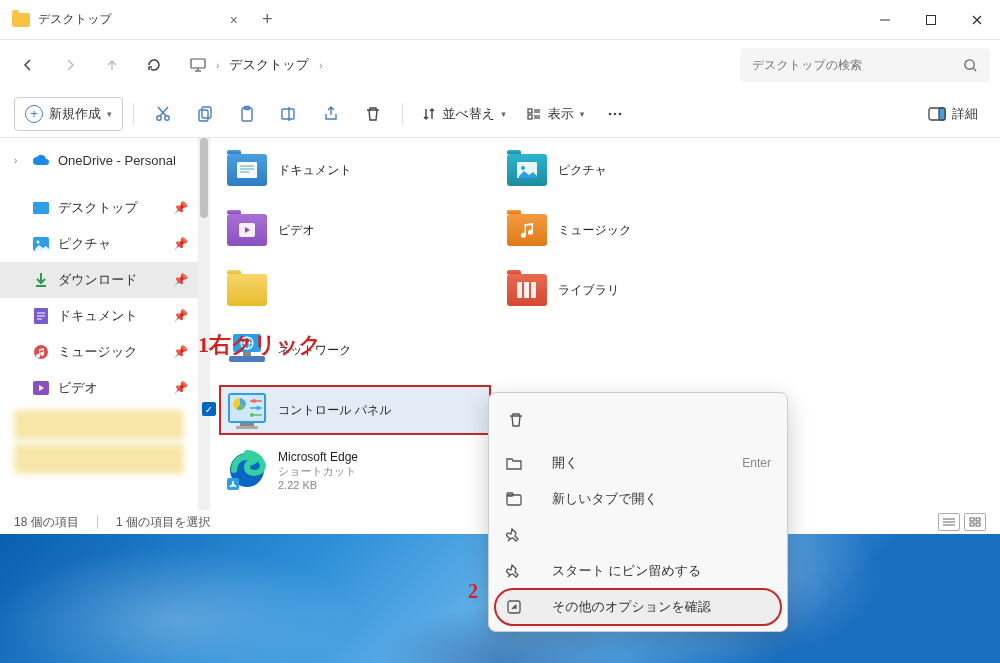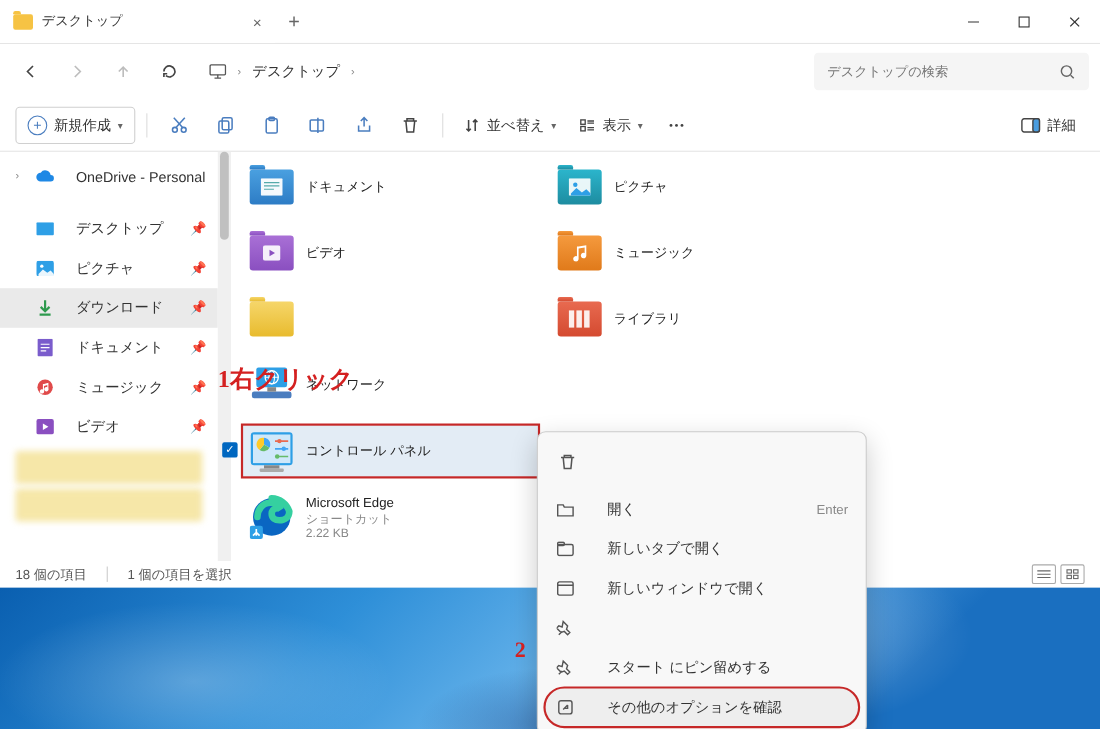--- a/index.html
+++ b/index.html
@@ -39,21 +39,21 @@
 .newbtn { border: 1px solid #d0d0d0; padding: 0 10px; }
 .newbtn-icon { width: 18px; height: 18px; border: 1.5px solid #4a7dbf; border-radius: 50%; display: flex; align-items: center; justify-content: center; font-size: 13px; color: #4a7dbf; }
 
 
 .bodyrow { display: flex; height: 390px; position: relative; }
 .sidebar { width: 198px; padding-top: 4px; font-size: 13px; overflow: hidden; }
 .side-item { display: flex; align-items: center; gap: 8px; height: 36px; padding: 0 10px 0 14px; cursor: pointer; }
 .side-item.selected { background: #eaeaea; }
 .side-chev { font-size: 10px; color: #888; width: 10px; }
 .side-icon { width: 18px; height: 18px; display: flex; align-items: center; justify-content: center; }
-.side-label { flex: 1; color: #333; margin-left: 11px; }
+.side-label { flex: 1; color: #333; }
 .pin { color: #888; font-size: 12px; }
 .side-gap { height: 12px; }
 .scrollbar { width: 12px; background: #f0f0f0; position: relative; }
 .scrollthumb { position: absolute; left: 2px; right: 2px; top: 0; height: 80px; background: #c0c0c0; border-radius: 4px; }
 
 
 .content { flex: 1; padding: 8px 10px; position: relative; }
 .grid { display: grid; grid-template-columns: 270px 270px; gap: 12px 10px; }
 .item { display: flex; align-items: center; gap: 10px; height: 48px; padding: 2px 6px; cursor: pointer; position: relative; }
 .itemicon { width: 42px; height: 42px; display: flex; align-items: center; justify-content: center; position: relative; }
@@ -536,29 +536,20 @@
     <span class="ctx-icon">
         <svg width="16" height="14" viewBox="0 0 16 14">
           <rect x="1" y="3" width="14" height="10" rx="1.5" fill="none" stroke="#555" stroke-width="1.3"></rect>
           <rect x="1" y="1" width="6" height="3" rx="1" fill="none" stroke="#555" stroke-width="1.3"></rect>
         </svg>
       </span>
     <span class="ctx-label">新しいタブで開く</span>
   </div>
   <div class="ctx-item">
     <span class="ctx-icon">
-        <svg width="16" height="14" viewBox="0 0 16 14">
-          <rect x="1" y="1" width="14" height="12" rx="1.5" fill="none" stroke="#555" stroke-width="1.3"></rect>
-          <line x1="1" y1="4" x2="15" y2="4" stroke="#555" stroke-width="1.3"></line>
-        </svg>
-      </span>
-    <span class="ctx-label">新しいウィンドウで開く</span>
-  </div>
-  <div class="ctx-item">
-    <span class="ctx-icon">
         <svg width="16" height="16" viewBox="0 0 16 16">
           <path d="M6 2l4 4-1 3 3 3-2 2-3-3-3 1-4-4 2-2 3 1z M2 14l3-3" fill="none" stroke="#555" stroke-width="1.3"></path>
         </svg>
       </span>
   </div>
   <div class="ctx-item">
     <span class="ctx-icon">
         <svg width="16" height="16" viewBox="0 0 16 16">
           <path d="M6 2l4 4-1 3 3 3-2 2-3-3-3 1-4-4 2-2 3 1z M2 14l3-3" fill="none" stroke="#555" stroke-width="1.3"></path>
         </svg>

